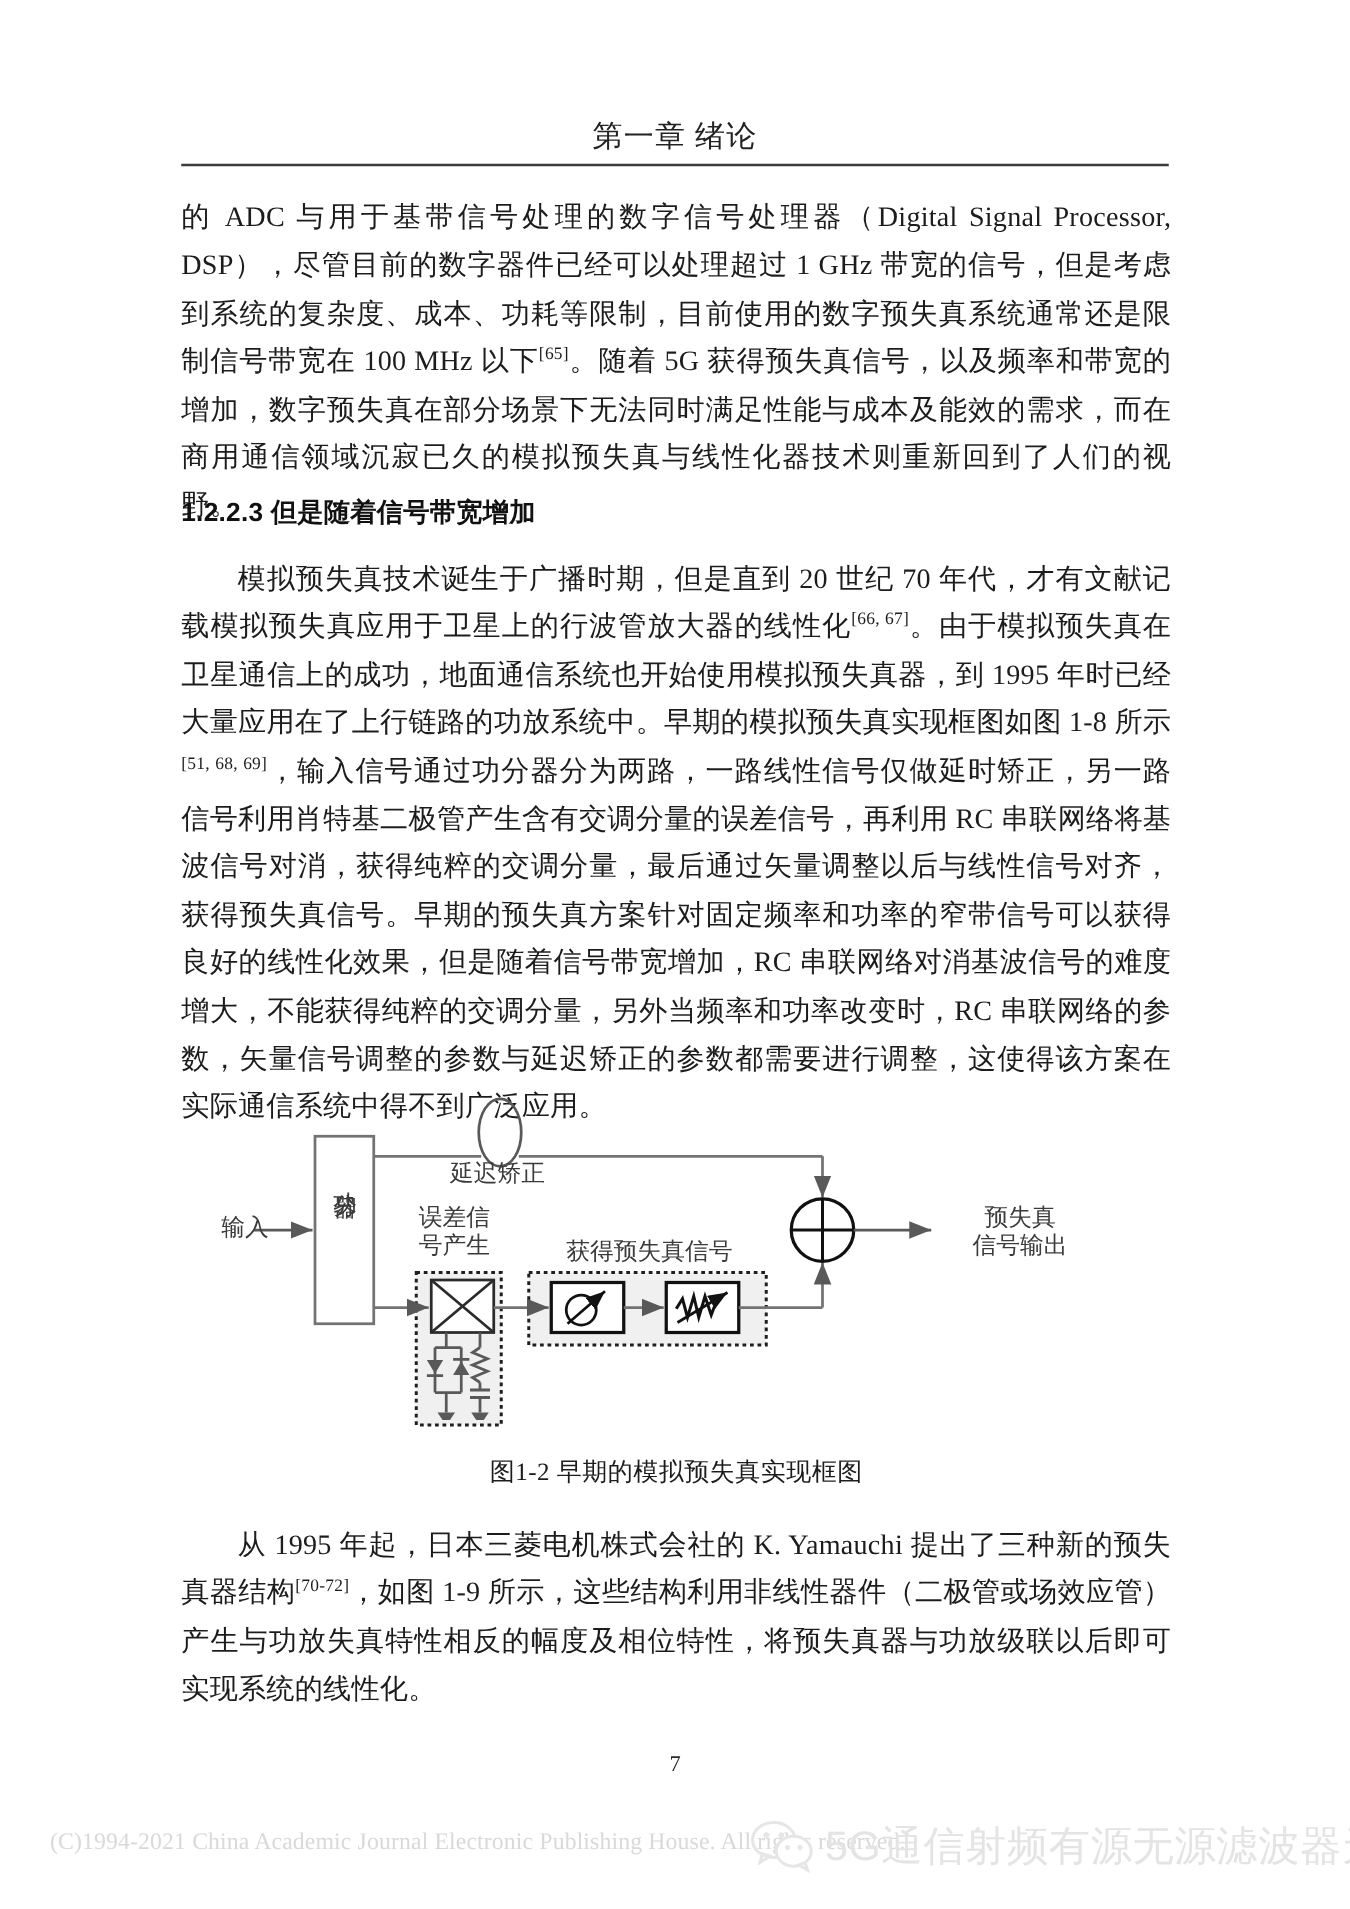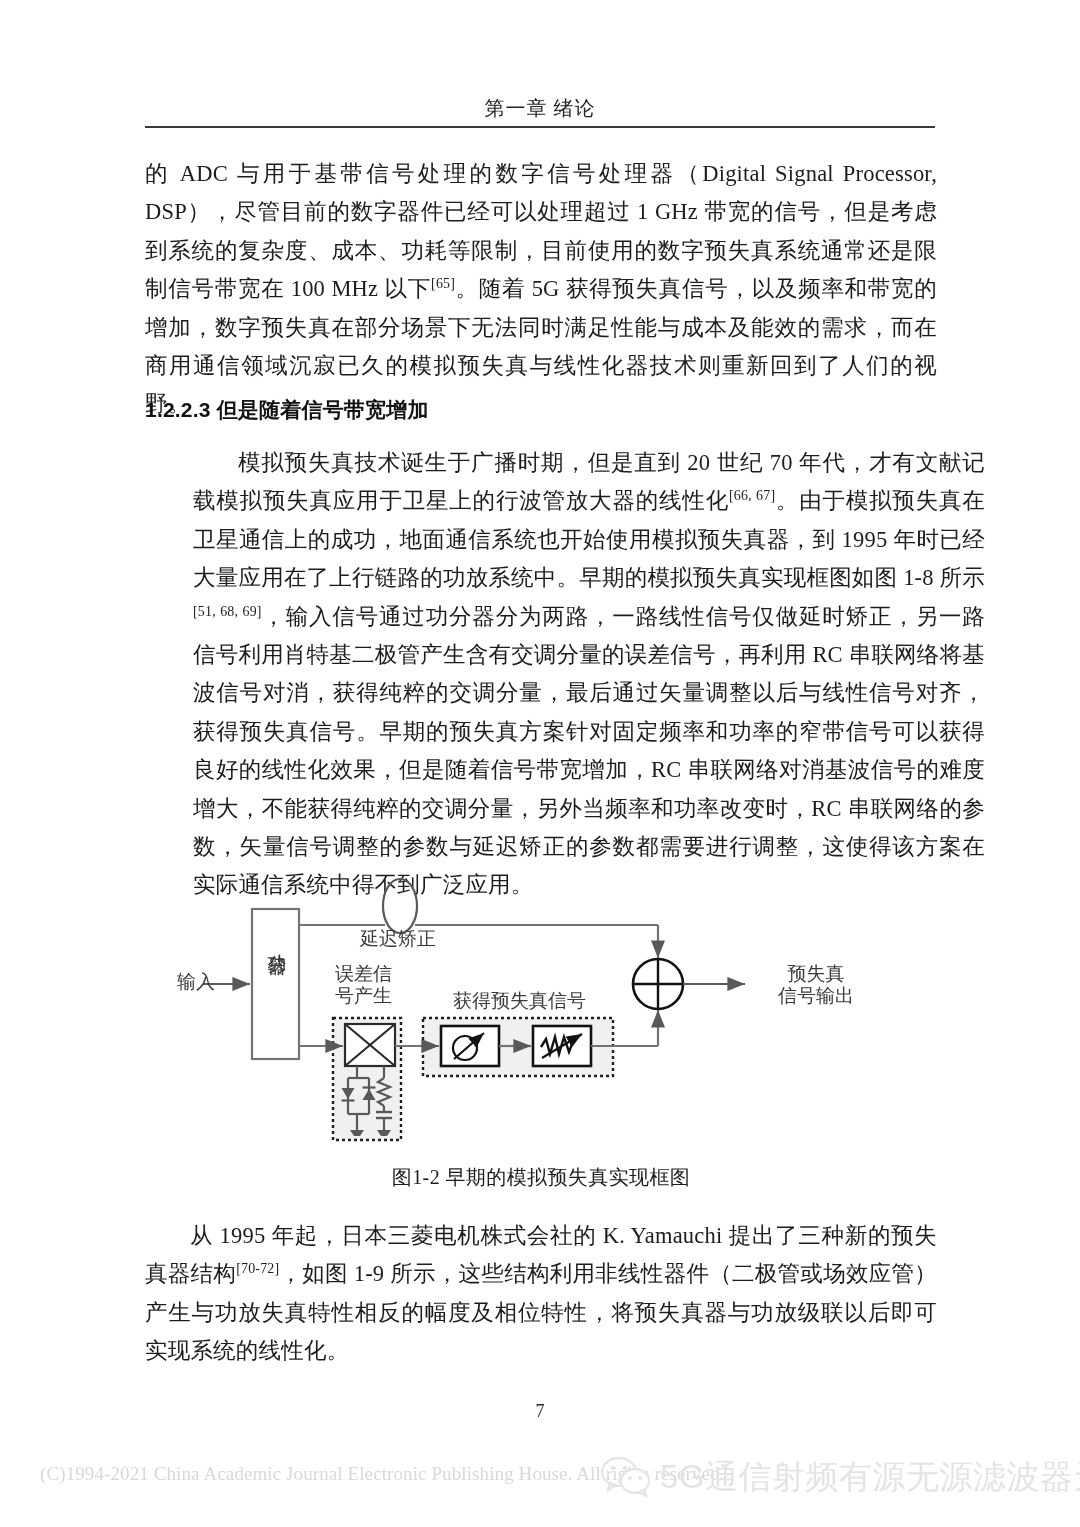--- a/index.html
+++ b/index.html
@@ -19,21 +19,21 @@
 
   
   .header-area {
     position: absolute;
     left: 145px;
     top: 96px;
     width: 790px;
     text-align: center;
   }
   .header-title {
-    font-size: 20px;
+    font-size: 24px;
     letter-spacing: 1px;
     color: #222;
     line-height: 1.2;
   }
   .header-rule {
     margin-top: 6px;
     border-top: 2.3px solid #3a3a3a;
     width: 100%;
   }
 
@@ -86,21 +86,21 @@
     margin-top: 6px;
     text-align: center;
     font-size: 20px;
     color: #1c1c1c;
     letter-spacing: 0.4px;
   }
 
   
   .dlabel {
     position: absolute;
-    font-family: Liberation Mono, monospace;
+    font-family: Liberation Serif, serif;
     font-size: 19px;
     color: #3b3b3b;
     line-height: 1.18;
     white-space: pre;
     text-align: center;
   }
   .dlabel.vertical {
     writing-mode: vertical-rl;
     text-orientation: upright;
     letter-spacing: 2px;
@@ -158,21 +158,21 @@
   </div>
 
   <div class="body-block" style="top:155px;">
     <p class="para"><span>的 ADC 与用于基带信号处理的数字信号处理器（Digital Signal Processor, DSP），尽管目前的数字器件已经可以处理超过 1 GHz 带宽的信号，但是考虑到系统的复杂度、成本、功耗等限制，目前使用的数字预失真系统通常还是限制信号带宽在 100 MHz 以下</span><sup class="ref">[65]</sup><span>。随着 5G 获得预失真信号，以及频率和带宽的增加，数字预失真在部分场景下无法同时满足性能与成本及能效的需求，而在商用通信领域沉寂已久的模拟预失真与线性化器技术则重新回到了人们的视野。</span></p>
   </div>
 
   <div class="body-block" style="top:396px;">
     <h3 class="section-heading">1.2.2.3 但是随着信号带宽增加</h3>
   </div>
 
-  <div class="body-block" style="top:444px;margin-left:48px;">
+  <div class="body-block" style="top:444px;">
     <p class="para indent"><span>模拟预失真技术诞生于广播时期，但是直到 20 世纪 70 年代，才有文献记载模拟预失真应用于卫星上的行波管放大器的线性化</span><sup class="ref">[66, 67]</sup><span>。由于模拟预失真在卫星通信上的成功，地面通信系统也开始使用模拟预失真器，到 1995 年时已经大量应用在了上行链路的功放系统中。早期的模拟预失真实现框图如图 1-8 所示</span><sup class="ref">[51, 68, 69]</sup><span>，输入信号通过功分器分为两路，一路线性信号仅做延时矫正，另一路信号利用肖特基二极管产生含有交调分量的误差信号，再利用 RC 串联网络将基波信号对消，获得纯粹的交调分量，最后通过矢量调整以后与线性信号对齐，获得预失真信号。早期的预失真方案针对固定频率和功率的窄带信号可以获得良好的线性化效果，但是随着信号带宽增加，RC 串联网络对消基波信号的难度增大，不能获得纯粹的交调分量，另外当频率和功率改变时，RC 串联网络的参数，矢量信号调整的参数与延迟矫正的参数都需要进行调整，这使得该方案在实际通信系统中得不到广泛应用。</span></p>
   </div>
 
   <div class="figure-wrap">
     <div class="figure-canvas">
 
       <svg width="792" height="282" viewBox="0 0 792 282">
         <defs>
           <marker id="arr" markerWidth="9" markerHeight="9" refX="8" refY="3.2" orient="auto">
             <path d="M0,0 L8,3.2 L0,6.4 z" fill="#595959"></path>

